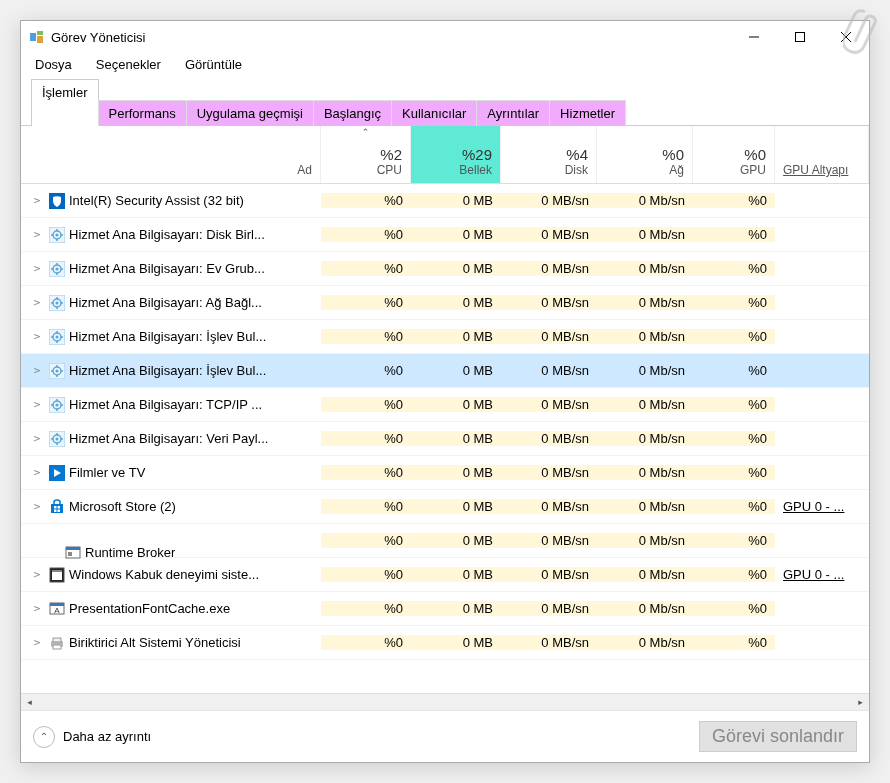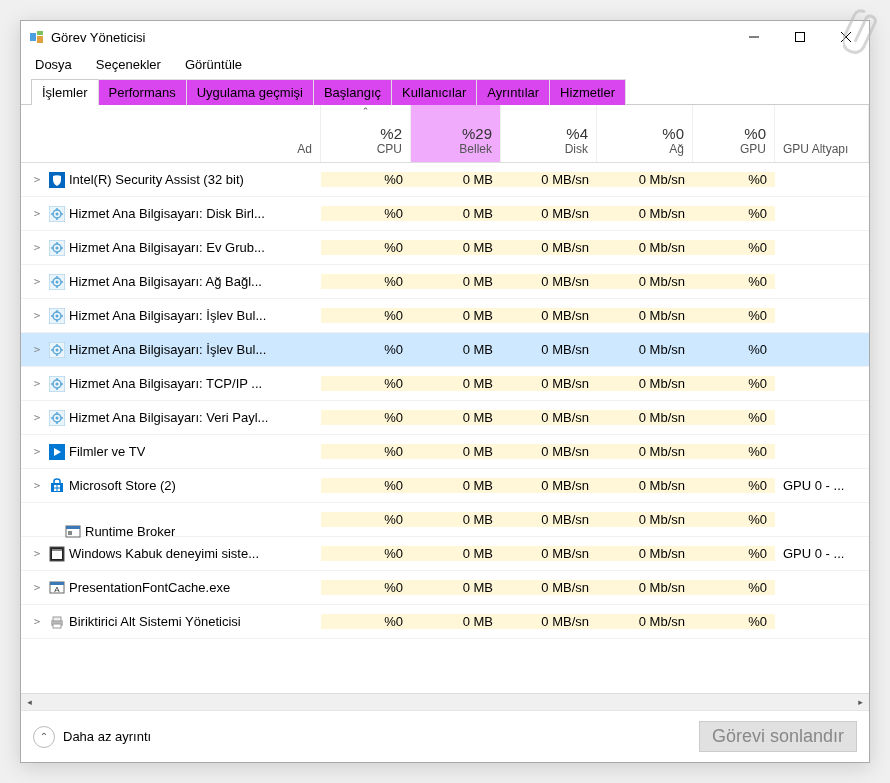--- a/index.html
+++ b/index.html
@@ -71,22 +71,23 @@
     top: 1px;
     background: #fff;
   }
   .tab.active {
     border-color: #ccc;
     background: #fff;
   }
   .tab:not(.active) {
     border: 1px solid #ddd;
     border-bottom: none;
-    background: #d946ef;
+    background: #f0abfc;
     margin-left: -1px;
+    margin-top: 21px;
   }
   .tab:first-child { margin-left: 8px; }
   
   .table-wrap {
     flex: 1;
     overflow: hidden;
     display: flex;
     flex-direction: column;
   }
   .headers {
@@ -102,36 +103,36 @@
     justify-content: flex-end;
     padding: 4px 8px 6px 8px;
     font-size: 12px;
     color: #555;
     position: relative;
     cursor: default;
   }
   .hcol .val { font-size: 15px; color: #333; text-align: right; }
   .hcol .lbl { text-align: right; }
   .hcol.name-col .lbl { text-align: right; }
-  .hcol.sorted { background: #f0abfc; }
+  .hcol.sorted { background: #5eead4; }
   .hcol .sort-arrow {
     position: absolute;
     top: 1px;
     left: 50%;
     transform: translateX(-50%);
     font-size: 9px;
     color: #555;
   }
   .col-name { width: 300px; flex-shrink: 0; }
   .col-cpu  { width: 90px; }
   .col-mem  { width: 90px; }
   .col-disk { width: 96px; }
   .col-net  { width: 96px; }
   .col-gpu  { width: 82px; }
-  .col-gpue { flex: 1; min-width: 60px; }
+  .col-gpue { flex: 1; min-width: 60px; text-decoration: underline; }
   .rows {
     flex: 1;
     overflow-y: scroll;
     overflow-x: hidden;
   }
   .row {
     display: flex;
     height: 34px;
     align-items: center;
     border-bottom: 1px solid #f2f2f2;

